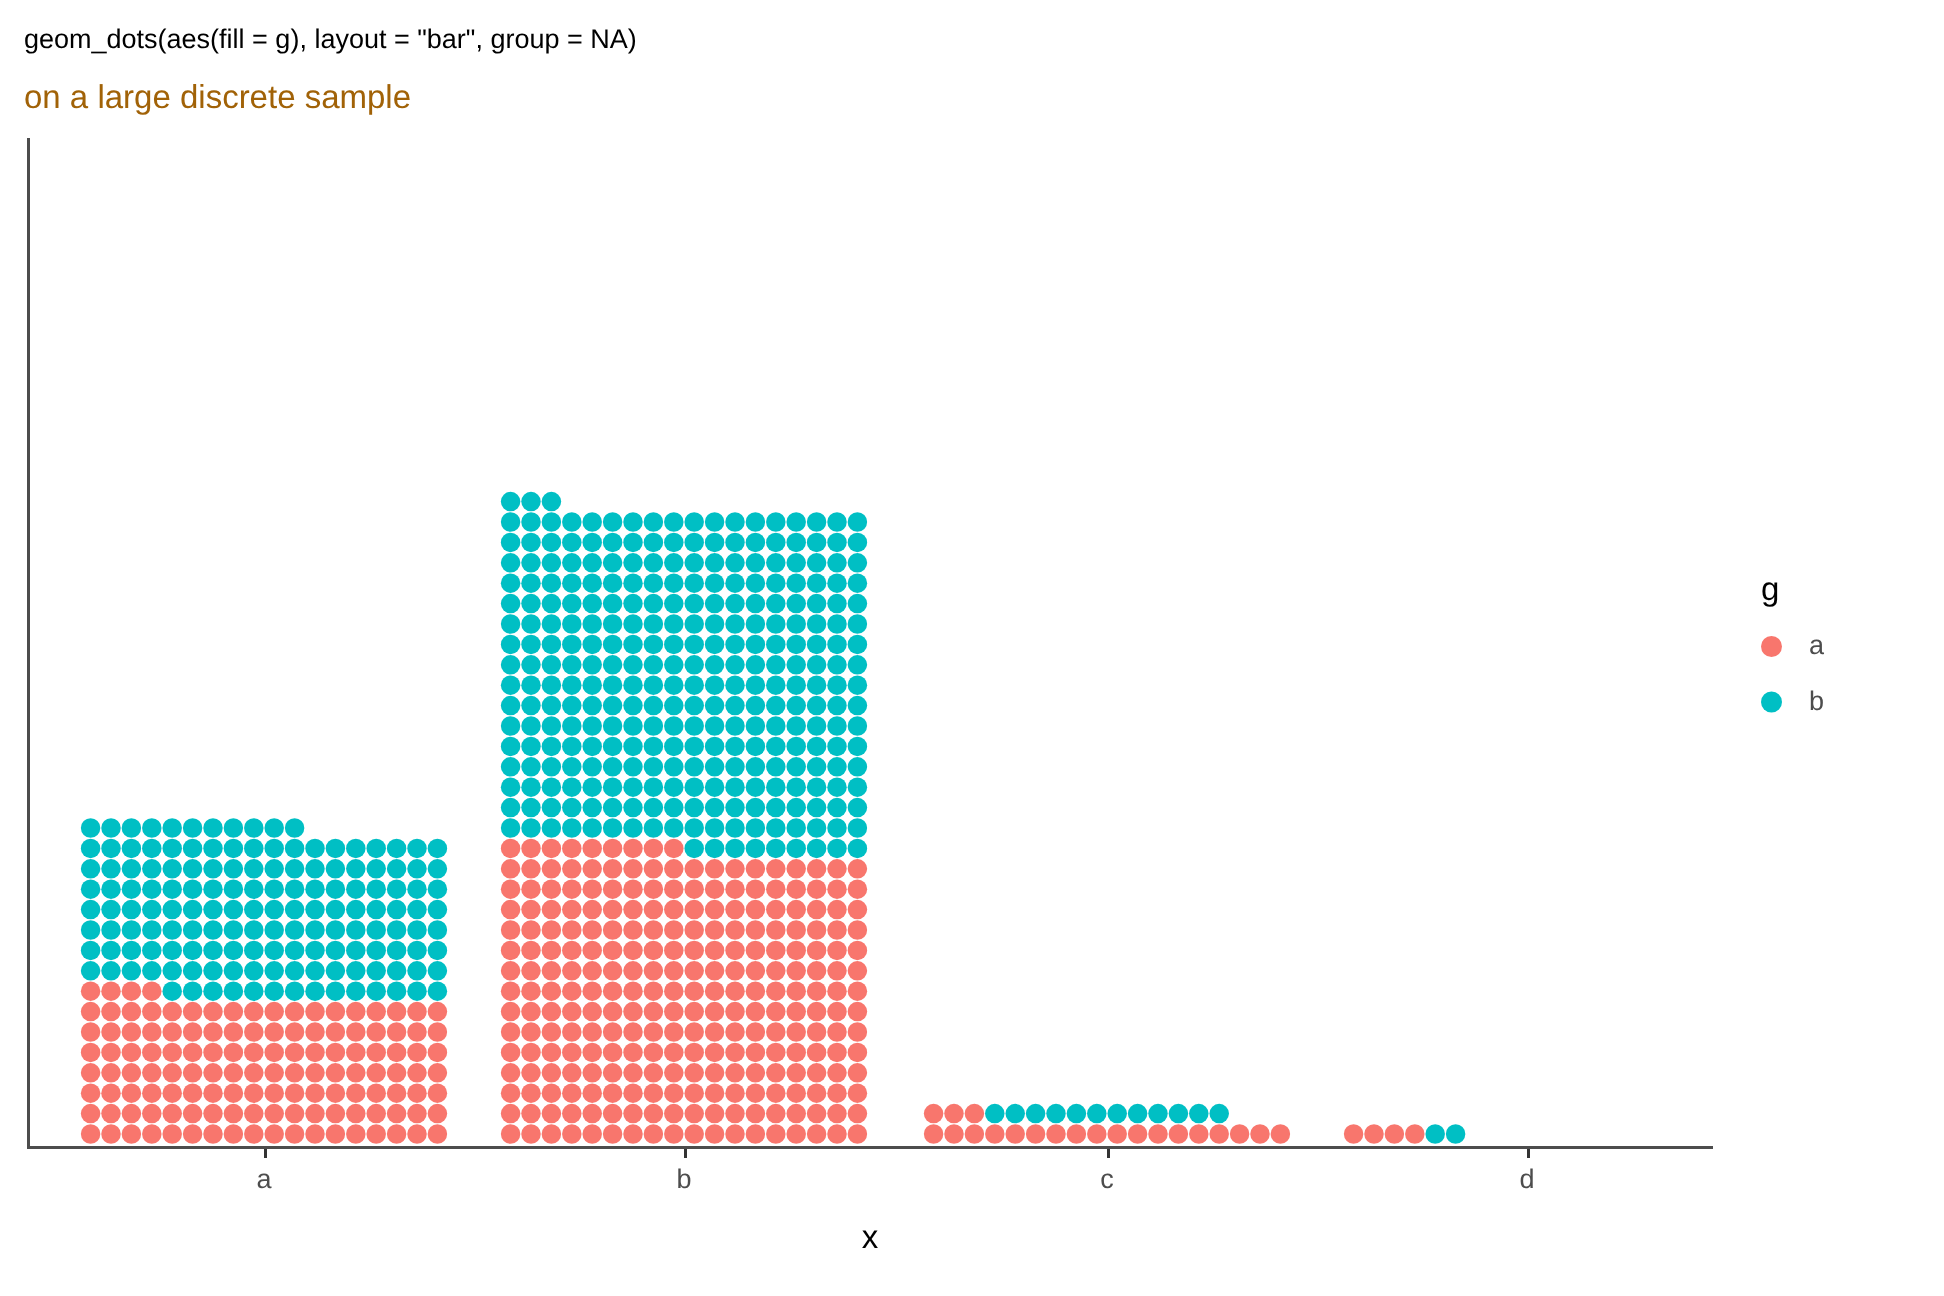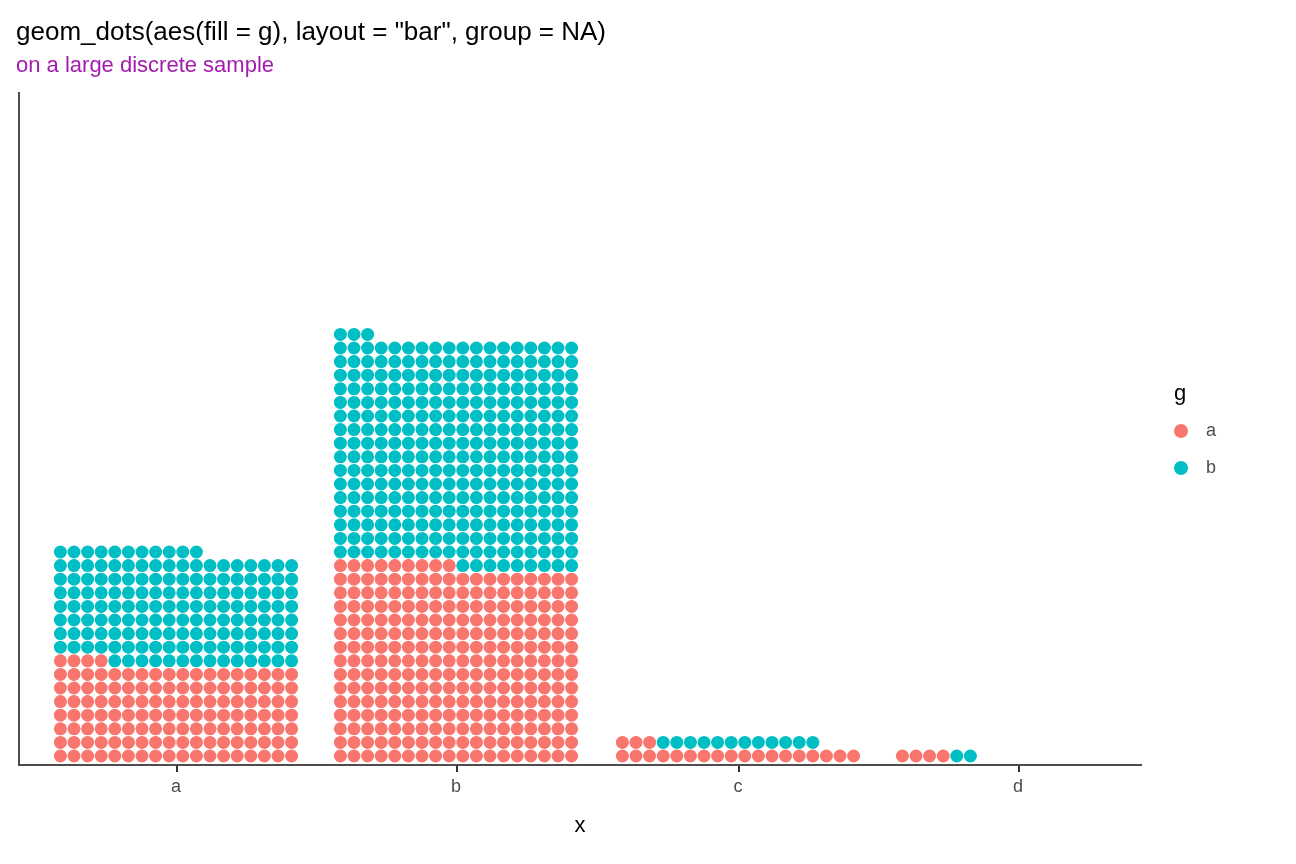--- a/index.html
+++ b/index.html
@@ -9,29 +9,29 @@
     width: 1296px;
     height: 864px;
     font-family: Arial, Helvetica, sans-serif;
     background: #ffffff;
     position: relative;
   }
   .title {
     position: absolute;
     left: 16px;
     top: 16px;
-    font-size: 26px;
+    font-size: 18px;
     color: #000000;
   }
   .subtitle {
     position: absolute;
     left: 16px;
     top: 52px;
     font-size: 22px;
-    color: #a21caf;
+    color: #a16207;
   }
   .plot-area {
     position: absolute;
     left: 18px;
     top: 92px;
     width: 1124px;
     height: 672px;
     background: #ffffff;
   }
   .axis-line-x {

